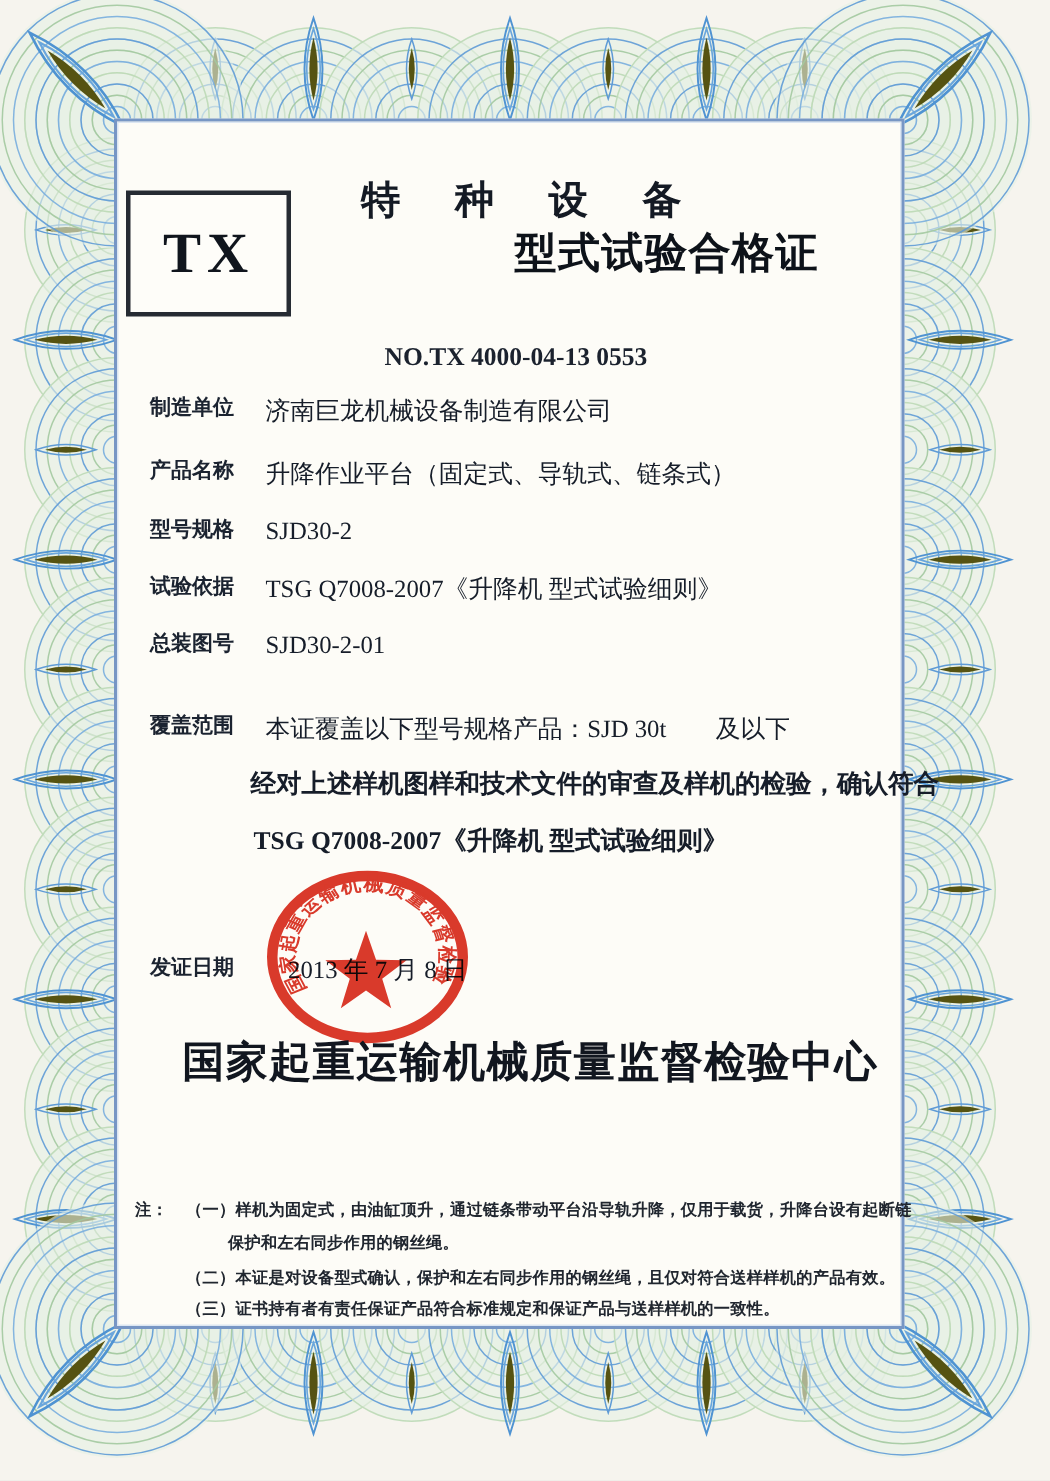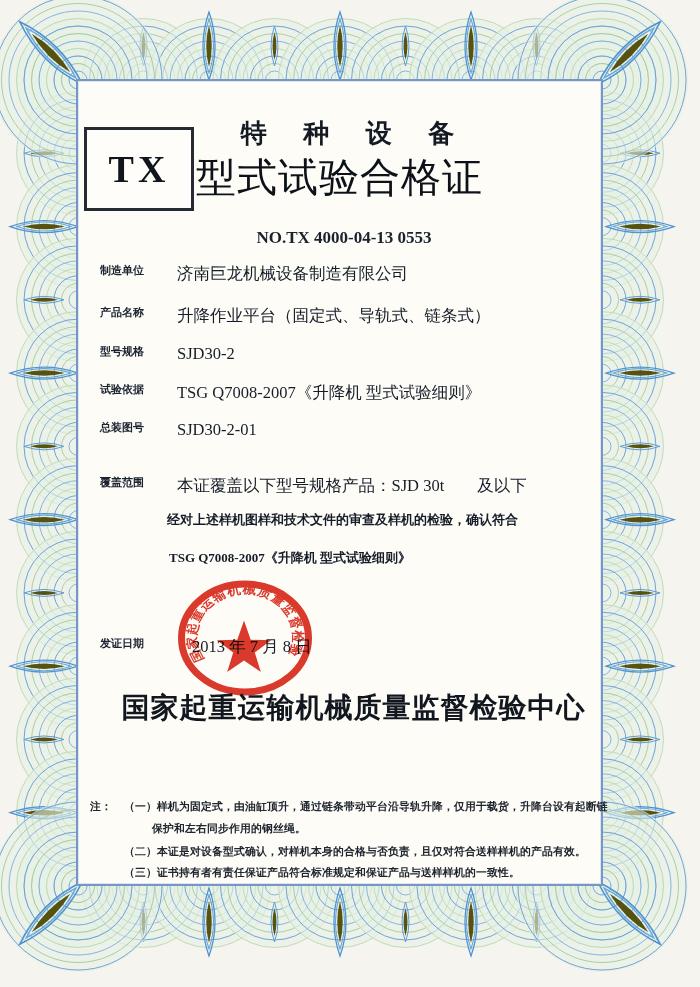--- a/index.html
+++ b/index.html
@@ -21,31 +21,31 @@
     border:3px solid #262b33;box-sizing:border-box;
     display:flex;align-items:center;justify-content:center;
     font-size:38px;font-weight:bold;letter-spacing:4px;color:#10151d;
     background:#fefdf9;
   }
   #header-small{
     left:205px;top:116px;width:300px;text-align:center;
     font-size:26px;font-weight:bold;letter-spacing:15px;color:#141a24;white-space:nowrap;
   }
   #cert-title{
-    left:196px;top:150px;width:350px;text-align:left;
-    font-size:40px;font-weight:normal;letter-spacing:1px;color:#0d1219;white-space:nowrap;
+    left:196px;top:150px;width:350px;text-align:right;
+    font-size:28px;font-weight:bold;letter-spacing:1px;color:#0d1219;white-space:nowrap;
   }
   #cert-number{
     left:179px;top:228px;width:330px;text-align:center;
     font-size:17px;font-weight:bold;color:#1b222e;white-space:nowrap;
   }
   .frow{left:0;right:0;height:22px;}
-  .flabel{position:absolute;left:100px;font-size:11px;font-weight:bold;white-space:nowrap;color:#1b2330;}
+  .flabel{position:absolute;left:100px;font-size:14px;font-weight:bold;white-space:nowrap;color:#1b2330;}
   .fvalue{position:absolute;left:177px;font-size:16.5px;font-weight:normal;white-space:nowrap;color:#161d29;}
-  .covline{position:absolute;font-size:13px;font-weight:bold;white-space:nowrap;color:#161d29;font-family:Liberation Serif, serif;}
+  .covline{position:absolute;font-size:17px;font-weight:bold;white-space:nowrap;color:#161d29;font-family:Liberation Serif, serif;}
   #authority{
     left:90px;top:689px;width:527px;text-align:center;
     font-size:28px;font-weight:bold;letter-spacing:1px;color:#11161f;white-space:nowrap;
   }
   .note{position:absolute;font-size:10.8px;font-weight:bold;color:#20262f;white-space:nowrap;letter-spacing:0.2px;}
   #stamp{
     position:absolute;left:171px;top:572px;width:148px;height:132px;
     mix-blend-mode:multiply;opacity:.92;
   }
 </style>
@@ -682,19 +682,19 @@
   </svg>
 
   <div id="authority" class="abs">国家起重运输机械质量监督检验中心</div>
 
   <div class="note" style="left:90px;top:800px">注：</div>
   <div class="note" style="left:124px;top:800px">
     <span>（一）</span><span>样机为固定式，由油缸顶升，通过链条带动平台沿导轨升降，仅用于载货，升降台设有起断链</span>
   </div>
   <div class="note" style="left:152px;top:822px">保护和左右同步作用的钢丝绳。</div>
   <div class="note" style="left:124px;top:845px">
-    <span>（二）</span><span>本证是对设备型式确认，对样机本身的合格与否负责，且仅对符合送样样机的产品有效。</span>
+    <span>（二）</span><span>本证是对设备型式确认，保护和左右同步作用的钢丝绳，且仅对符合送样样机的产品有效。</span>
   </div>
   <div class="note" style="left:124px;top:866px">
     <span>（三）</span><span>证书持有者有责任保证产品符合标准规定和保证产品与送样样机的一致性。</span>
   </div>
 
 </div>
 
 </body></html>

